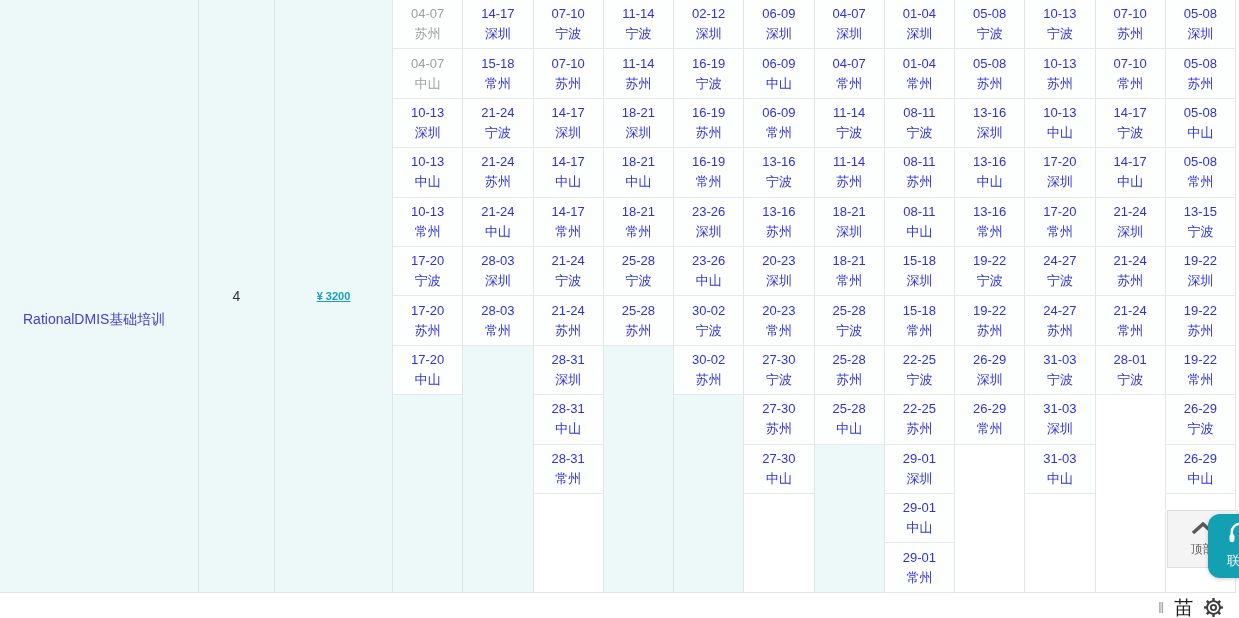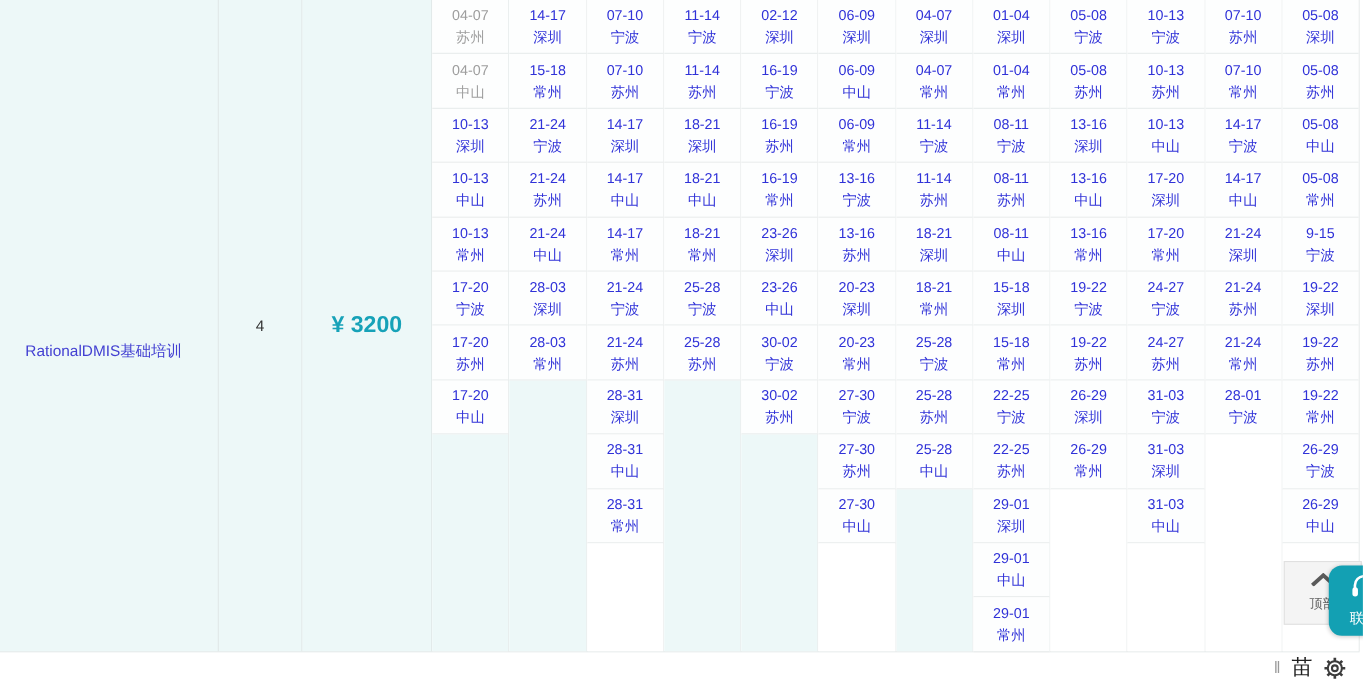--- a/index.html
+++ b/index.html
@@ -8,21 +8,21 @@
   body { position:relative; }
 
   
   .course-table { position:absolute; left:0; top:0; width:1236px; height:593px;
                   display:flex; border-bottom:1px solid #e2e6e6; background:#fff; }
   .info-cell { background:#edf8f8; border-right:1px solid #dfe6e6; display:flex;
                align-items:center; justify-content:center; flex-shrink:0; }
   .info-name { width:199px; justify-content:flex-start; padding-left:23px; }
   .info-name span { color:#4340d2; font-size:14px; cursor:pointer;margin-top:48px; }
   .info-count { width:76px; color:#333; font-size:14px; }
-  .info-price { width:118px; color:#17a2b8; font-size:21px; font-weight:bold; }
+  .info-price { width:118px; color:#17a2b8; font-size:11px; font-weight:bold;text-decoration:underline; }
 
   .months { flex:1; display:flex; }
   .month-col { flex:1; display:flex; flex-direction:column; background:#fff;
                border-right:1px solid #e2e6e6; }
   .session { height:calc(593px / 12); flex-shrink:0; border-bottom:1px solid #e6eaea;
              background:#fdfefe; display:flex; flex-direction:column; align-items:center;
              justify-content:center; font-size:13px; line-height:20px; color:#3032d8;
              cursor:pointer; }
   .session.past { color:#9e9e9e; cursor:default; }
   .rest { flex:1; background:#fff; }
@@ -494,21 +494,21 @@
         </div>
         <div class="session">
           <div class="date">05-08</div>
           <div class="city">中山</div>
         </div>
         <div class="session">
           <div class="date">05-08</div>
           <div class="city">常州</div>
         </div>
         <div class="session">
-          <div class="date">9-15</div>
+          <div class="date">13-15</div>
           <div class="city">宁波</div>
         </div>
         <div class="session">
           <div class="date">19-22</div>
           <div class="city">深圳</div>
         </div>
         <div class="session">
           <div class="date">19-22</div>
           <div class="city">苏州</div>
         </div>

